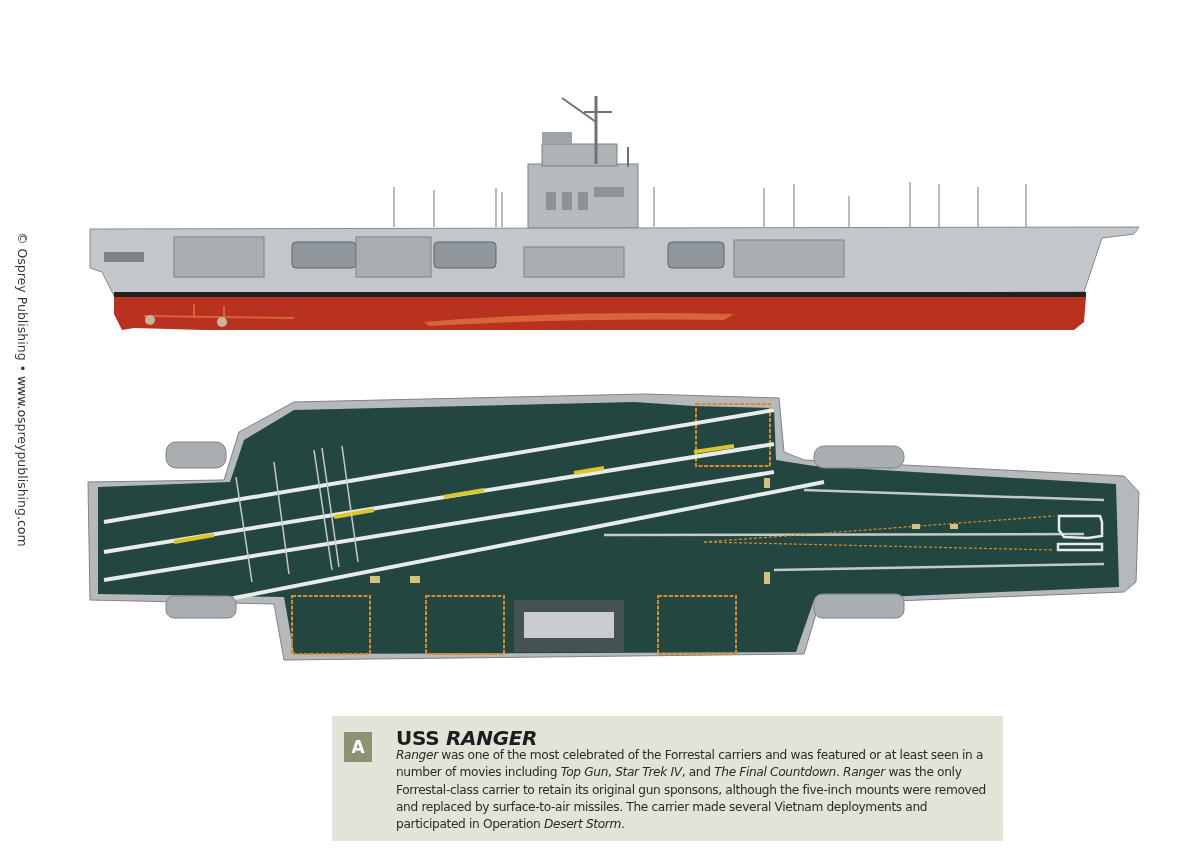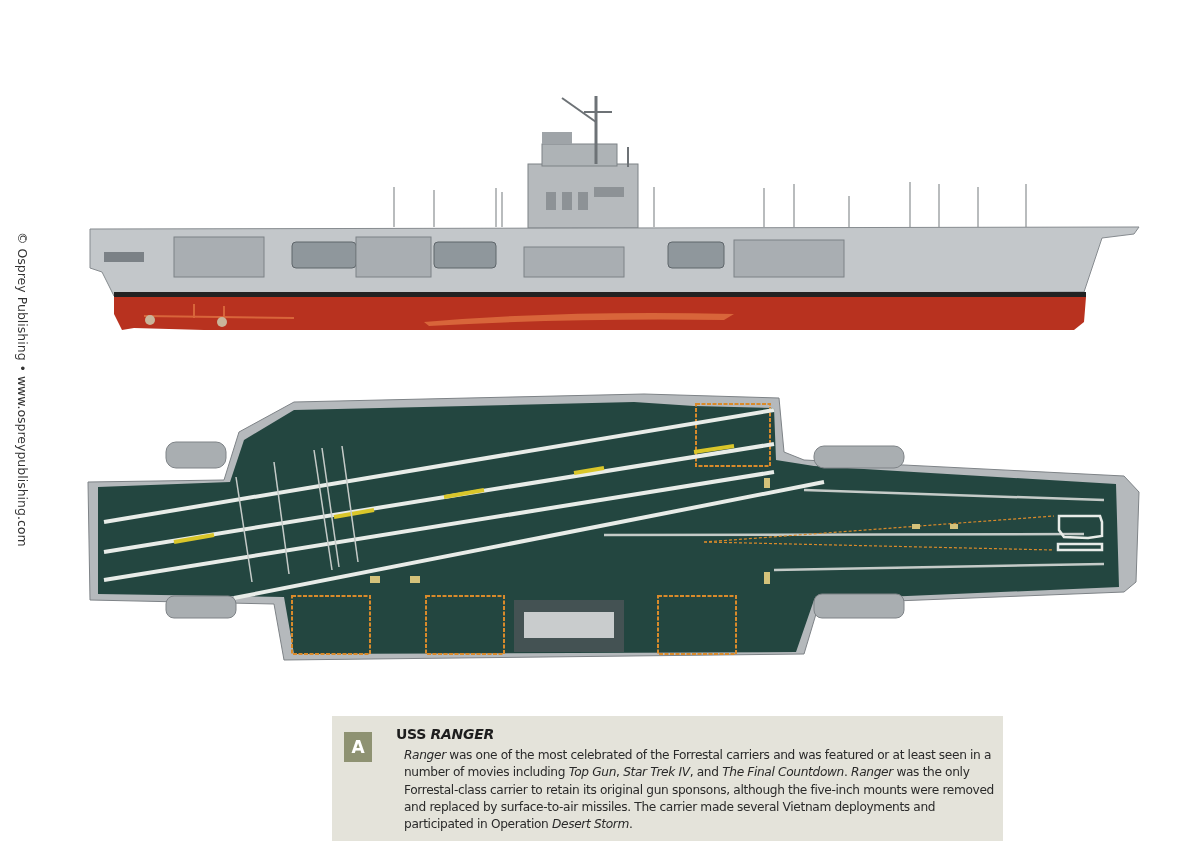--- a/index.html
+++ b/index.html
@@ -3,23 +3,23 @@
 <meta charset="utf-8">
 <style>
   html,body{margin:0;padding:0;}
   body{width:1200px;height:864px;background:#ffffff;position:relative;overflow:hidden;font-family:"Liberation Sans",sans-serif;}
   .copyright{position:absolute;left:8px;top:232px;width:24px;height:280px;}
   .copyright span{position:absolute;left:0;top:0;transform-origin:0 0;transform:translate(22px,0) rotate(90deg);white-space:nowrap;font-size:12.5px;color:#333;font-family:"DejaVu Sans",sans-serif;}
   .profile{position:absolute;left:84px;top:92px;width:1060px;height:245px;}
   .plan{position:absolute;left:84px;top:372px;width:1064px;height:295px;}
   .caption{position:absolute;left:332px;top:716px;width:671px;height:125px;background:#e4e3da;}
   .badge{position:absolute;left:12px;top:16px;width:28px;height:30px;background:#8e9272;color:#fff;font-weight:bold;font-size:17px;text-align:center;line-height:30px;font-family:"DejaVu Sans",sans-serif;}
-  .cap-title{position:absolute;left:64px;top:10px;font-weight:bold;font-size:14px;color:#1d1d1d;font-family:"DejaVu Sans",sans-serif;letter-spacing:-0.3px;}
+  .cap-title{position:absolute;left:64px;top:10px;font-weight:bold;font-size:20px;color:#1d1d1d;font-family:"DejaVu Sans",sans-serif;letter-spacing:-0.3px;}
   .cap-title i{font-style:italic;}
-  .cap-body{position:absolute;left:64px;top:31px;width:600px;font-size:12.2px;line-height:17.3px;color:#2a2a2a;font-family:"DejaVu Sans",sans-serif;letter-spacing:-0.35px;margin-left:8px;}
+  .cap-body{position:absolute;left:64px;top:31px;width:600px;font-size:12.2px;line-height:17.3px;color:#2a2a2a;font-family:"DejaVu Sans",sans-serif;letter-spacing:-0.35px;}
   .cap-body i{font-style:italic;}
 </style>
 </head>
 <body>
 
 <div class="copyright">
   <span>© Osprey Publishing • www.ospreypublishing.com</span>
 </div>
 
 <svg class="profile" viewBox="0 0 1060 245">

